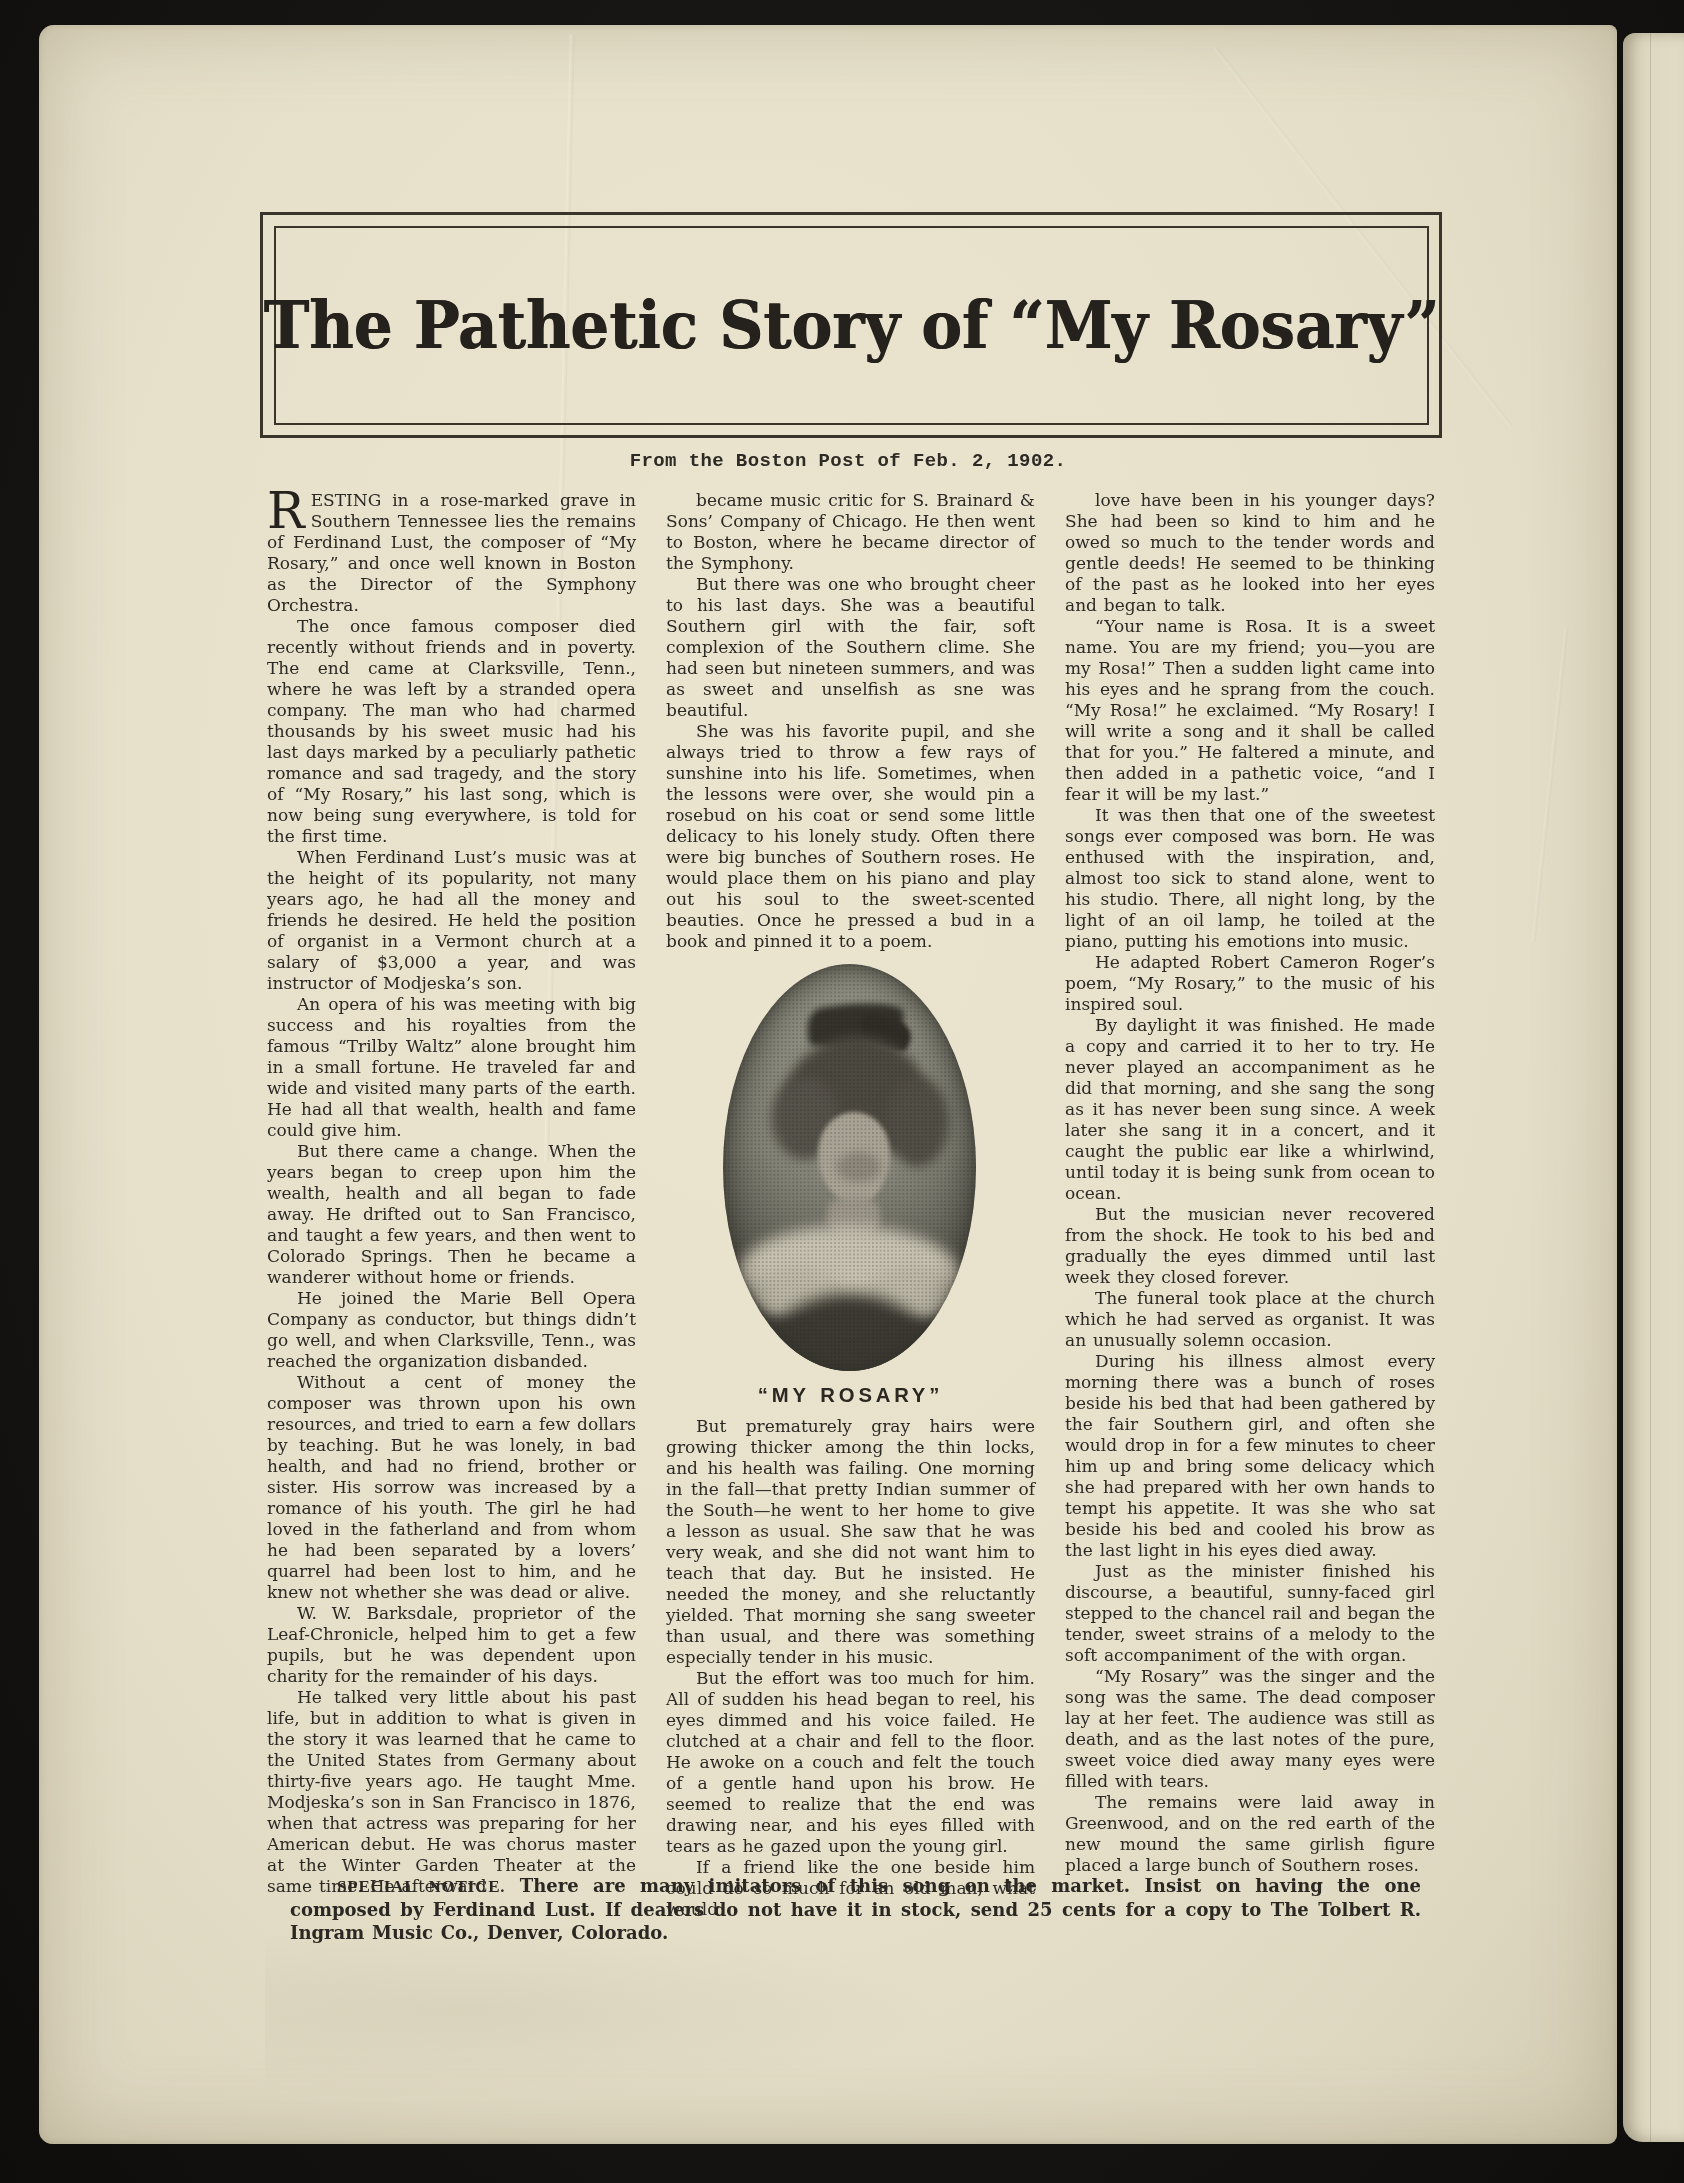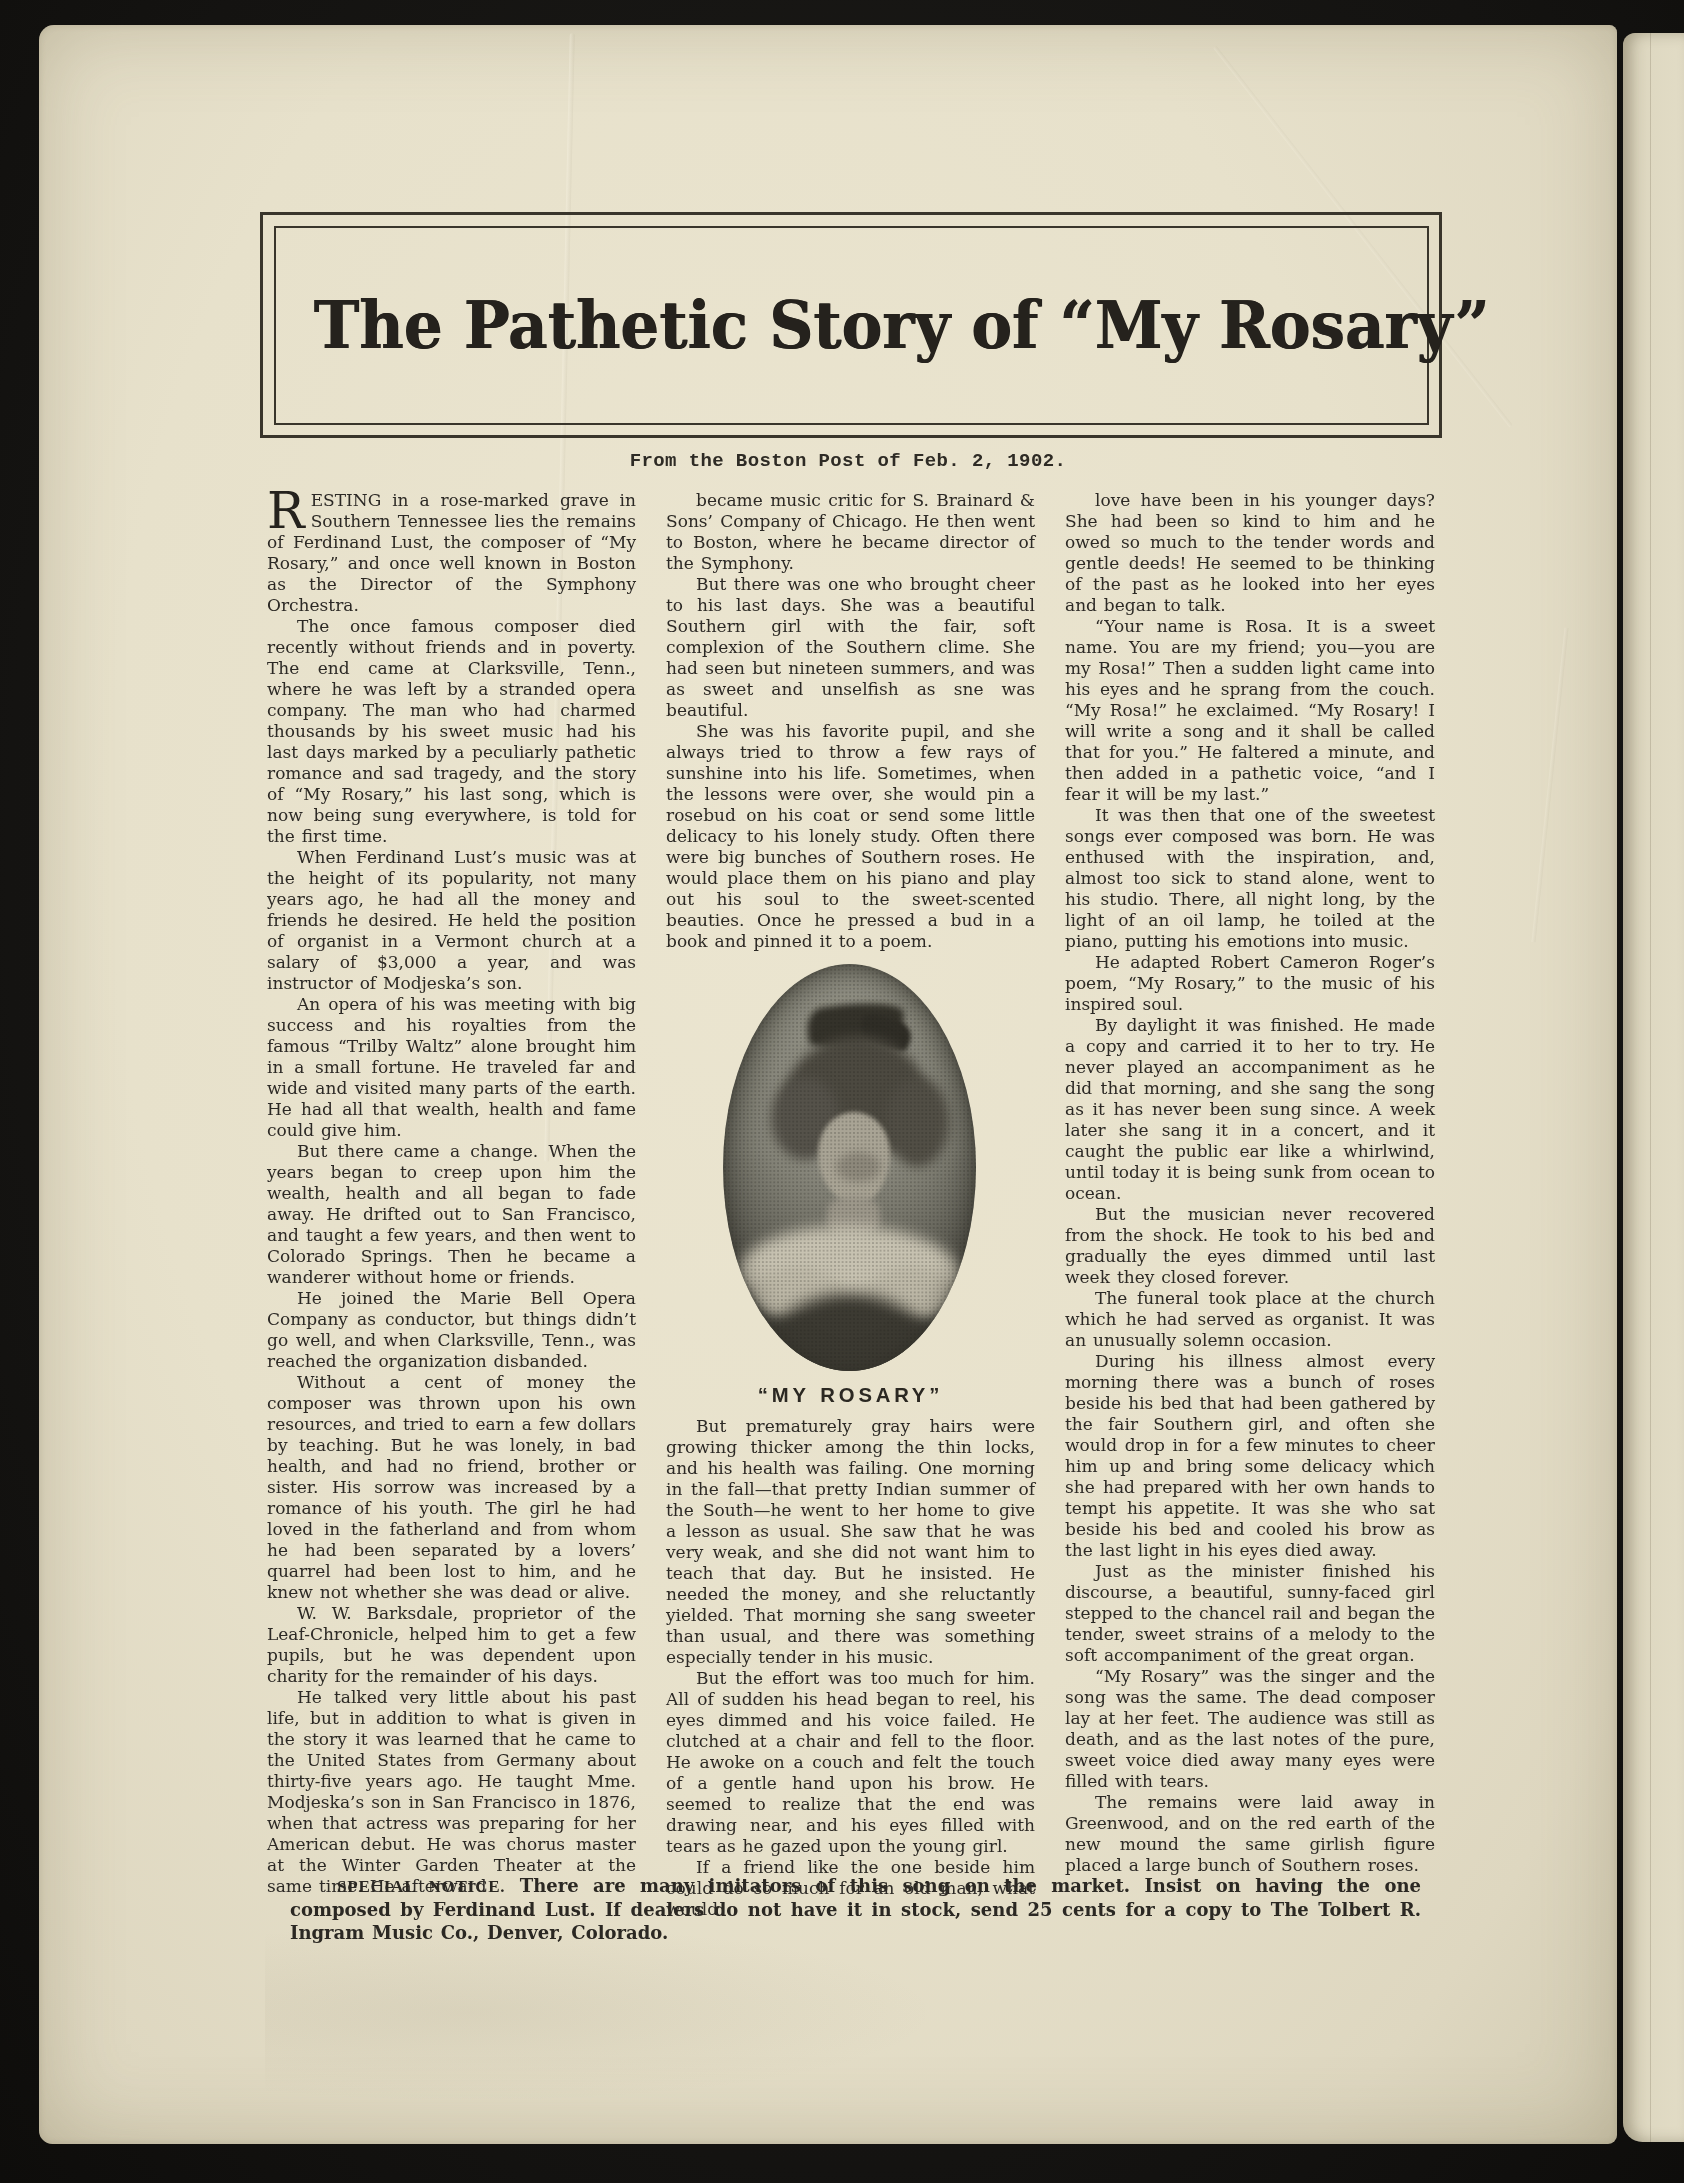--- a/index.html
+++ b/index.html
@@ -28,21 +28,21 @@
   .page2{
     position:absolute;left:1623px;top:33px;width:62px;height:2109px;
     background:linear-gradient(to right,#d6cfb7 0%, #ded8c1 40%, #e2dcc6 100%);
     border-radius:12px 0 0 19.6px;
     box-shadow:inset 7.5px 0 13.6px rgba(95,88,64,.38);
   }
   .page2::after{content:"";position:absolute;left:27px;top:0;height:100%;border-left:1.5px solid rgba(95,88,64,.22);}
   
   .tbox{position:absolute;left:221px;top:187px;width:1176px;height:220px;border:3px solid #39352b;}
   .tbox-inner{position:absolute;left:10.5px;top:10.5px;right:10.5px;bottom:10.5px;border:2.3px solid #39352b;
-    display:flex;align-items:center;justify-content:flex-start;}
+    display:flex;align-items:center;justify-content:center;}
   .title{
     font-family:"DejaVu Serif", serif;font-weight:bold;font-size:65px;color:#25221d;
     letter-spacing:0px;transform:scaleX(.94);white-space:nowrap;
     text-shadow:0.8px 0 0 #25221d;
   }
   .source{
     position:absolute;left:221px;top:425px;width:1176px;text-align:center;
     font-family:Liberation Mono, monospace;font-weight:bold;font-size:19px;color:#2e2b25;
     letter-spacing:0.4px;
   }
@@ -169,21 +169,21 @@
 
   <div class="col col-3">
     <p>love have been in his younger days? She had been so kind to him and he owed so much to the tender words and gentle deeds! He seemed to be thinking of the past as he looked into her eyes and began to talk.</p>
     <p>“Your name is Rosa. It is a sweet name. You are my friend; you—you are my Rosa!” Then a sudden light came into his eyes and he sprang from the couch. “My Rosa!” he exclaimed. “My Rosary! I will write a song and it shall be called that for you.” He faltered a minute, and then added in a pathetic voice, “and I fear it will be my last.”</p>
     <p>It was then that one of the sweetest songs ever composed was born. He was enthused with the inspiration, and, almost too sick to stand alone, went to his studio. There, all night long, by the light of an oil lamp, he toiled at the piano, putting his emotions into music.</p>
     <p>He adapted Robert Cameron Roger’s poem, “My Rosary,” to the music of his inspired soul.</p>
     <p>By daylight it was finished. He made a copy and carried it to her to try. He never played an accompaniment as he did that morning, and she sang the song as it has never been sung since. A week later she sang it in a concert, and it caught the public ear like a whirlwind, until today it is being sunk from ocean to ocean.</p>
     <p>But the musician never recovered from the shock. He took to his bed and gradually the eyes dimmed until last week they closed forever.</p>
     <p>The funeral took place at the church which he had served as organist. It was an unusually solemn occasion.</p>
     <p>During his illness almost every morning there was a bunch of roses beside his bed that had been gathered by the fair Southern girl, and often she would drop in for a few minutes to cheer him up and bring some delicacy which she had prepared with her own hands to tempt his appetite. It was she who sat beside his bed and cooled his brow as the last light in his eyes died away.</p>
-    <p>Just as the minister finished his discourse, a beautiful, sunny-faced girl stepped to the chancel rail and began the tender, sweet strains of a melody to the soft accompaniment of the great organ.</p>
+    <p>Just as the minister finished his discourse, a beautiful, sunny-faced girl stepped to the chancel rail and began the tender, sweet strains of a melody to the soft accompaniment of the with organ.</p>
     <p>“My Rosary” was the singer and the song was the same. The dead composer lay at her feet. The audience was still as death, and as the last notes of the pure, sweet voice died away many eyes were filled with tears.</p>
     <p>The remains were laid away in Greenwood, and on the red earth of the new mound the same girlish figure placed a large bunch of Southern roses.</p>
   </div>
 
   <div class="notice">
     <span class="notice-label">SPECIAL NOTICE.</span>
     <span>There are many imitators of this song on the market. Insist on having the one composed by Ferdinand Lust. If dealers do not have it in stock, send 25 cents for a copy to The Tolbert R. Ingram Music Co., Denver, Colorado.</span>
   </div>
 </div>
 

